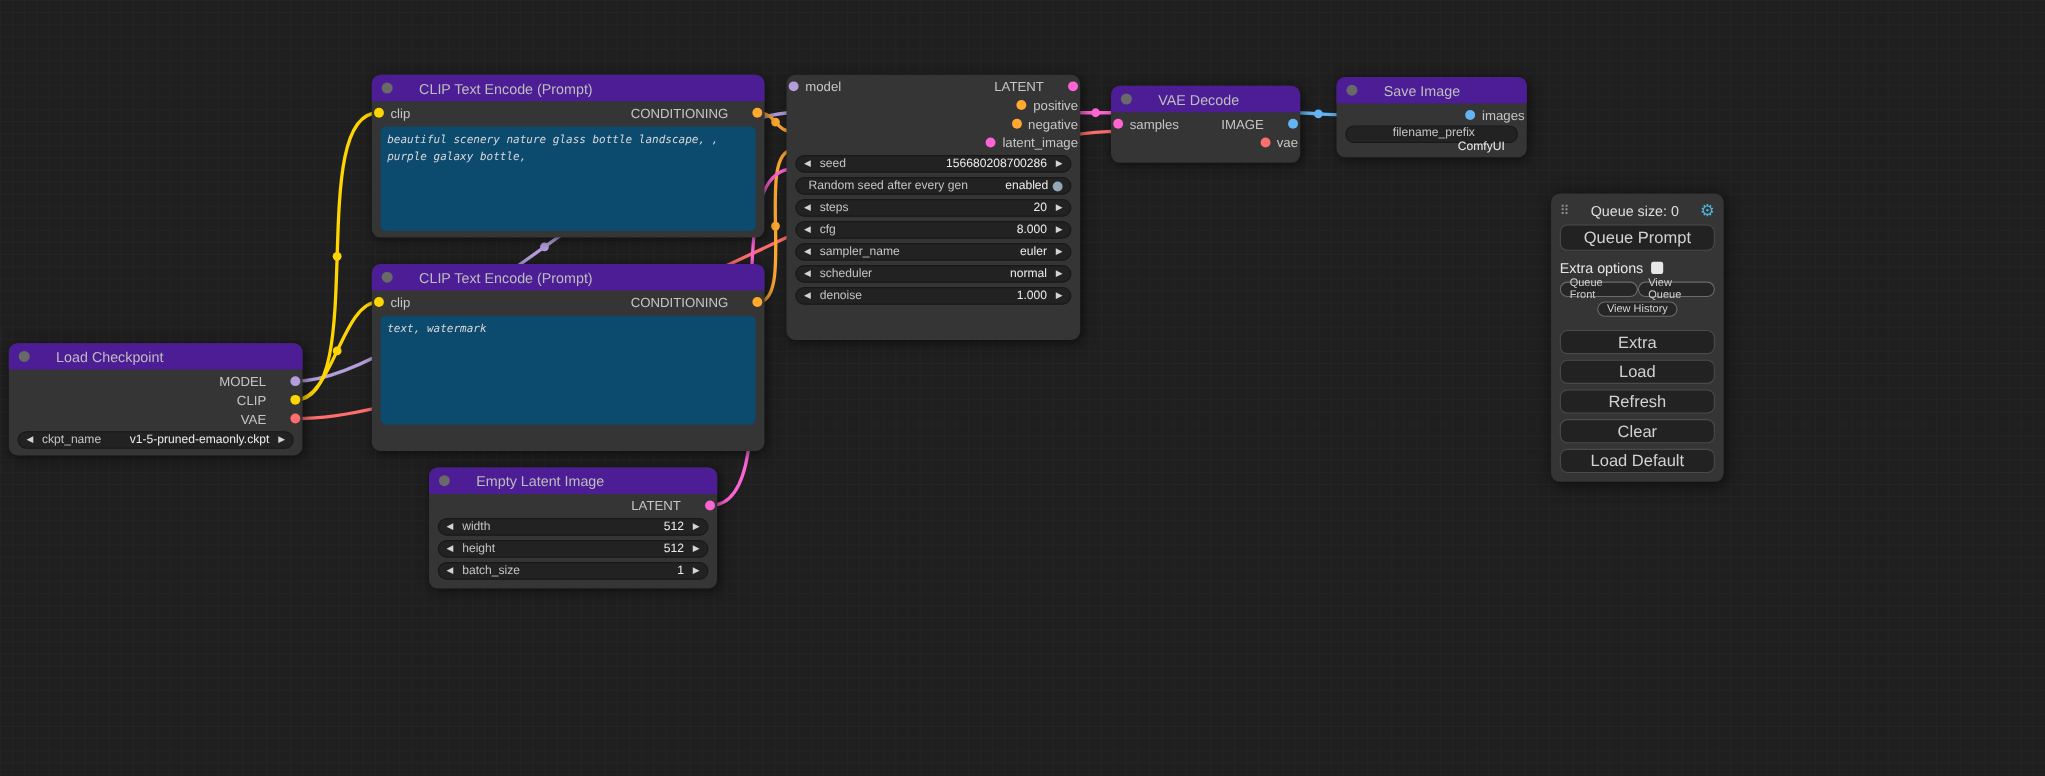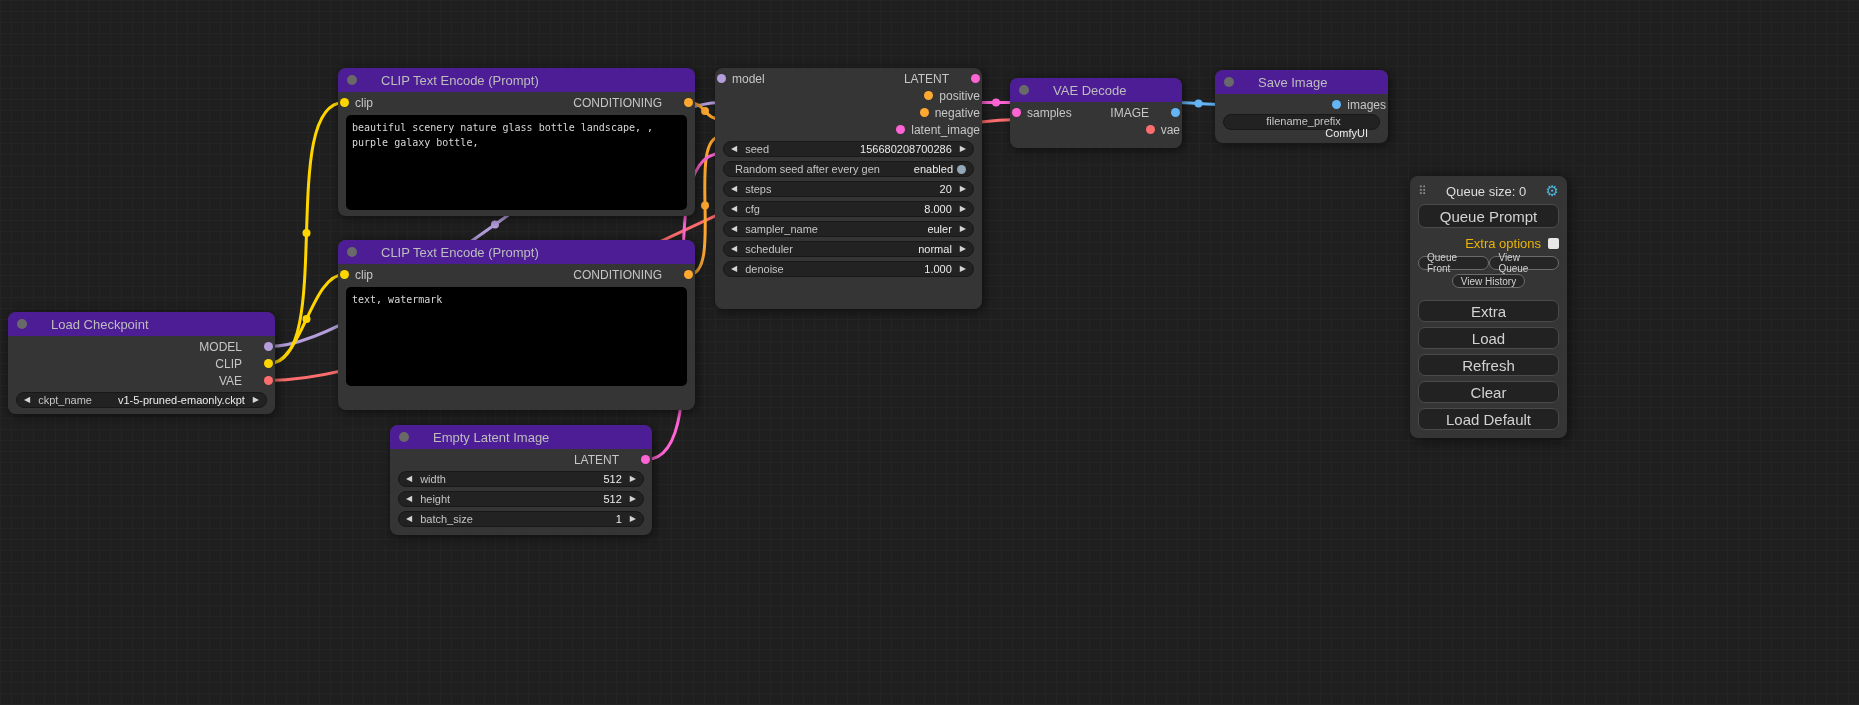--- a/index.html
+++ b/index.html
@@ -59,27 +59,28 @@
   }
   .widget .arrow { font-size: 8px; color: #d4d4d4; line-height: 1; font-family: "DejaVu Sans", sans-serif; }
   .widget .wlabel { margin-left: 8px; color: #c4c4c4; }
   .widget .wvalue { margin-left: auto; margin-right: 8px; color: #ececec; }
   .widget.no-arrows .wlabel { margin-left: 4px; }
   .widget.no-arrows .wvalue { margin-right: 4px; }
   .toggle-dot { width: 9px; height: 9px; border-radius: 50%; background: #93a7b6; flex: 0 0 auto; }
 
   .prompt-box {
     margin: 4px 8px;
-    background: #000000;
+    background: #0c4a6e;
     border-radius: 5px;
     padding: 5px 6px;
     font-family: "DejaVu Sans Mono", monospace;
     font-size: 10px; line-height: 1.5;
     color: #d8d8d8;
     overflow: hidden;
+    font-style: italic;
   }
 
   .queue-panel {
     position: absolute; z-index: 3;
     left: 1410px; top: 176px; width: 157px;
     background: #353535;
     border-radius: 8px;
     padding: 6px 8px 8px;
     box-shadow: 2px 2px 14px rgba(0,0,0,.6);
   }
@@ -90,21 +91,21 @@
   .qbtn {
     display: flex; align-items: center; justify-content: center;
     background: #222;
     border: 1px solid #4a4a4a;
     border-radius: 7px;
     color: #d2d2d2;
     cursor: pointer;
   }
   .qbtn.primary { height: 24px; font-size: 15px; width: 100%; margin-bottom: 7px; }
   .qbtn.big { height: 22px; font-size: 15px; width: 100%; margin-bottom: 5px; }
-  .extra-row { display: flex; align-items: center; justify-content: flex-end; gap: 7px; height: 16px; margin-bottom: 5px; color: #eab308; font-size: 13px; }
+  .extra-row { display: flex; align-items: center; justify-content: flex-start; gap: 7px; height: 16px; margin-bottom: 5px; color: #e5e5e5; font-size: 13px; }
   .checkbox { width: 11px; height: 11px; background: #e8e8e8; border-radius: 2px; cursor: pointer; }
   .small-row { display: flex; justify-content: space-between; margin-bottom: 4px; }
   .center-row { display: flex; justify-content: center; margin-bottom: 12px; }
   .qbtn.small { height: 14px; font-size: 10px; border-radius: 8px; padding: 0 8px; border-color: #6b6b6b; background: #262626; }
 </style>
 </head>
 <body>
 
 <div class="canvas">
 

